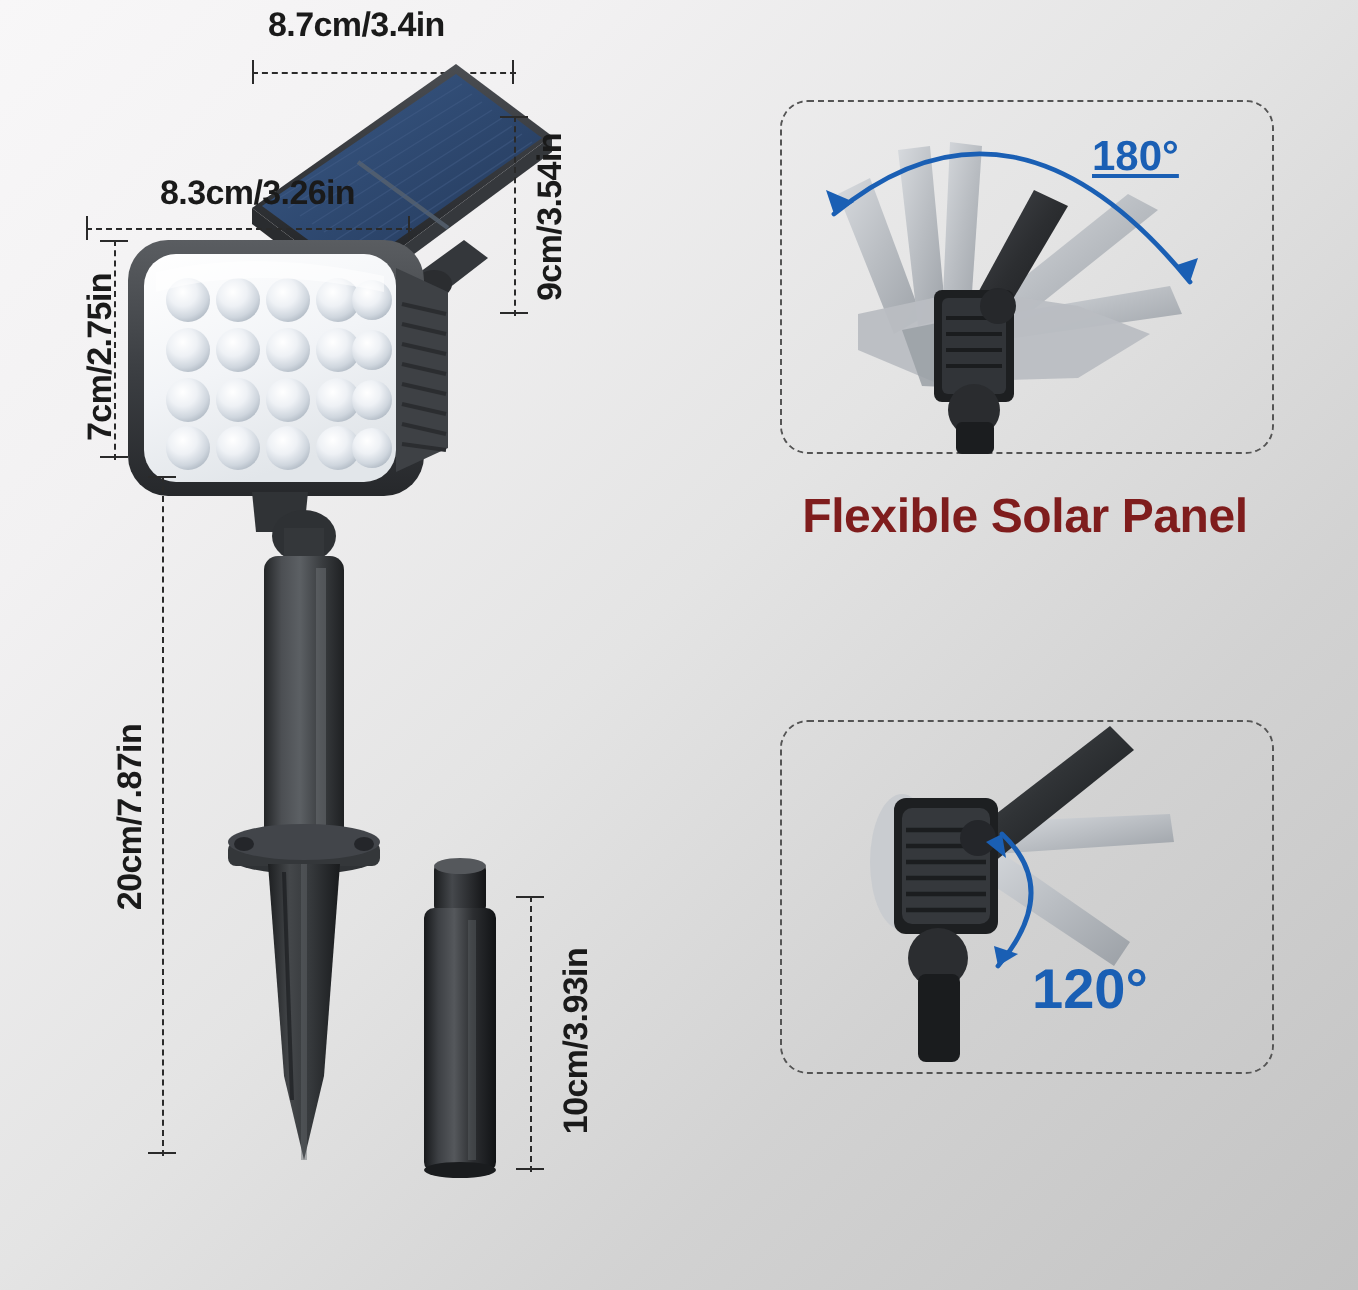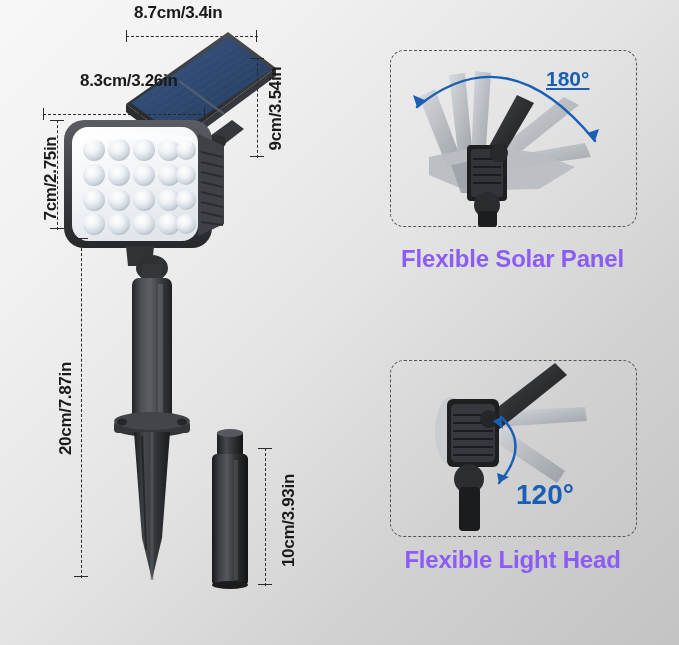--- a/index.html
+++ b/index.html
@@ -23,21 +23,21 @@
   .dimline-h{border-top:1.6px dashed #2a2a2a;height:0;}
   .dimline-v{border-left:1.6px dashed #2a2a2a;width:0;}
   .tick-v{position:absolute;width:0;border-left:1.8px solid #2a2a2a;}
   .tick-h{position:absolute;height:0;border-top:1.8px solid #2a2a2a;}
 
   
   .card{
     border:1.6px dashed #555;border-radius:14px;background:transparent;
   }
   .cap{
-    color:#8b5cf6;font-size:24px;font-weight:700;letter-spacing:-.2px;
+    color:#7f1d1d;font-size:24px;font-weight:700;letter-spacing:-.2px;
     white-space:nowrap;text-align:center;
   }
   .angle{
     color:#1a5fb4;font-weight:700;white-space:nowrap;line-height:1;
   }
   svg{display:block;overflow:visible;}
 </style>
 </head>
 <body>
 
@@ -88,21 +88,21 @@
       <ellipse cx="117" cy="114" rx="9" ry="7" fill="#2b2d30"></ellipse>
     </svg>
 
     <div class="abs" style="left:250px;top:58px;width:14px;height:100px;">
       <div class="dimline-v abs" style="left:7px;top:0;height:100px;"></div>
       <div class="tick-h" style="left:0;top:0;width:14px;"></div>
       <div class="tick-h" style="left:0;top:98px;width:14px;"></div>
     </div>
     <div class="abs dimtxt vtxt" style="left:220px;top:100px;width:110px;text-align:center;">9cm/3.54in</div>
 
-    <div class="abs dimtxt" style="left:80px;top:72px;">8.3cm/3.26in</div>
+    <div class="abs dimtxt" style="left:80px;top:88px;">8.3cm/3.26in</div>
     <div class="abs" style="left:43px;top:108px;width:163px;height:12px;">
       <div class="dimline-h abs" style="left:0;top:6px;width:163px;"></div>
       <div class="tick-v" style="left:0;top:0;height:12px;"></div>
       <div class="tick-v" style="left:161px;top:0;height:12px;"></div>
     </div>
 
     <svg class="abs" style="left:58px;top:112px;" width="180" height="160" viewBox="0 0 180 160">
       <defs>
         <linearGradient id="headBody" x1="0" y1="0" x2="0" y2="1">
           <stop offset="0" stop-color="#5a5d61"></stop>
@@ -340,15 +340,14 @@
       <rect x="70" y="128" width="21" height="44" rx="4" fill="#1a1c1e"></rect>
 
       <path d="M112,58 Q142,86 110,124" stroke="#1a5fb4" stroke-width="2.4" fill="none" stroke-linecap="round"></path>
       <path d="M112,58 L104,62 L114,70 Z" fill="#1a5fb4"></path>
       <path d="M110,124 L108,114 L120,118 Z" fill="#1a5fb4"></path>
     </svg>
 
     <div class="abs angle" style="left:125px;top:76px;font-size:28px;margin-top:44px;">120°</div>
   </div>
 
-  <div class="abs cap" style="left:390px;top:546px;width:245px;">Flexible Light Head</div>
 
 </div>
 
 </body></html>

